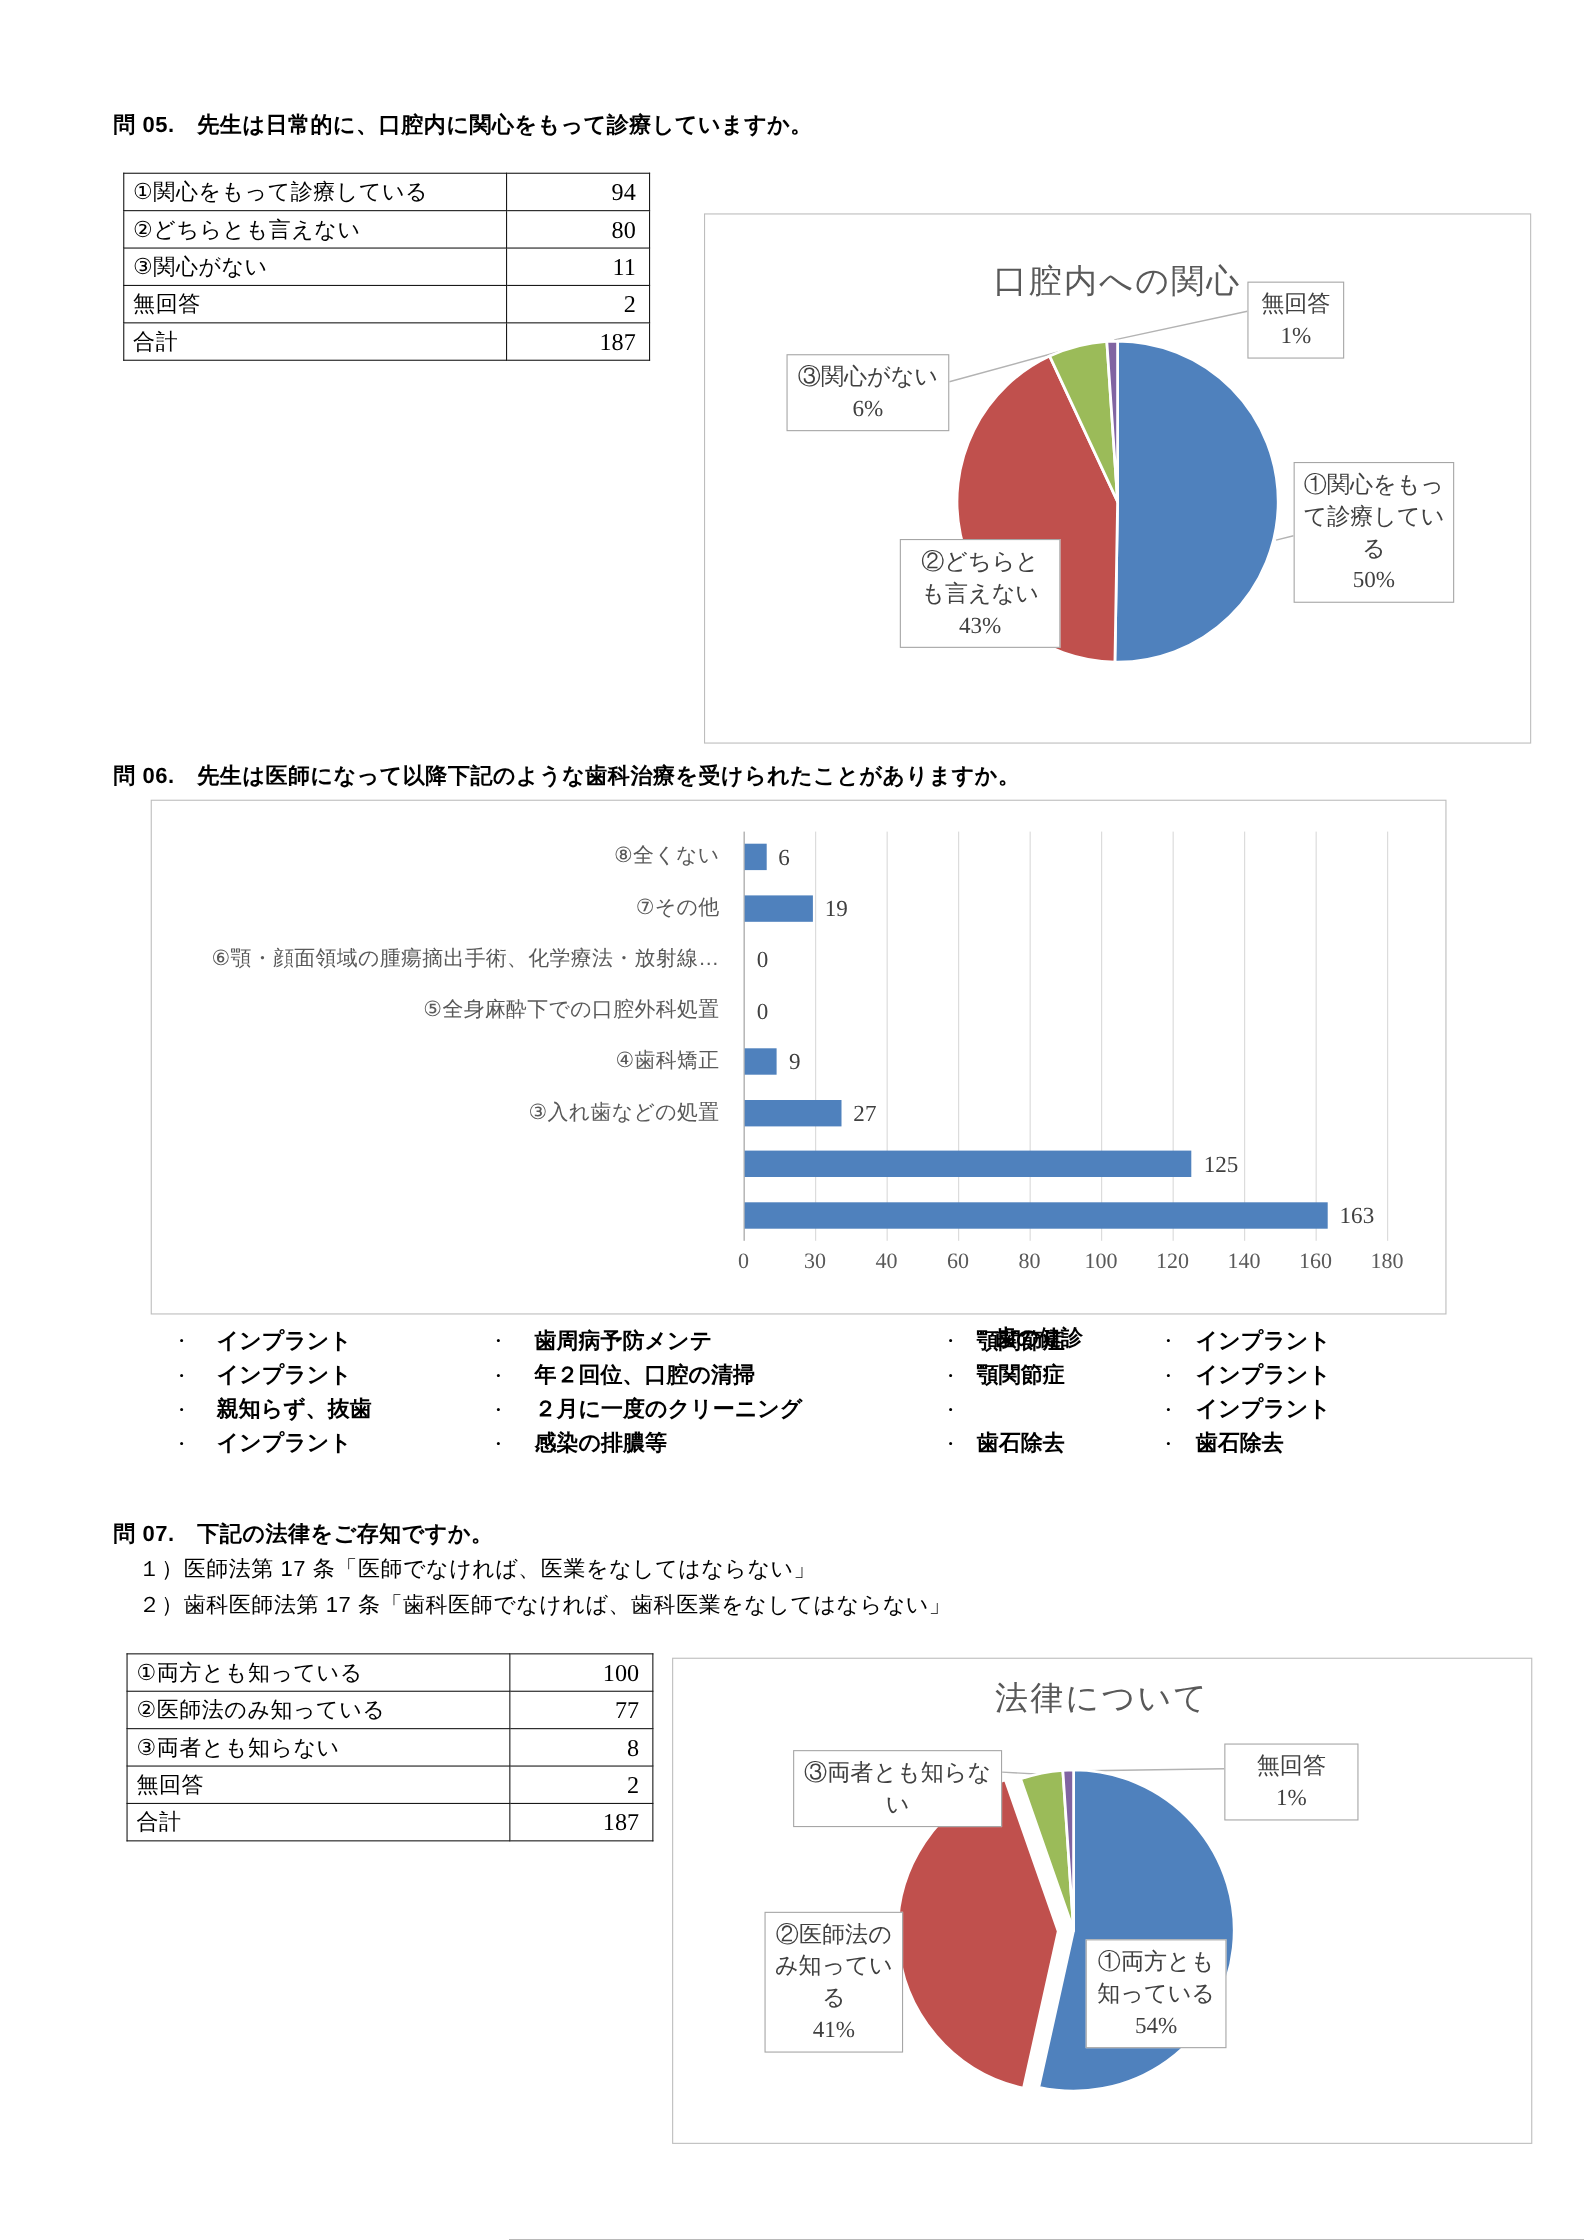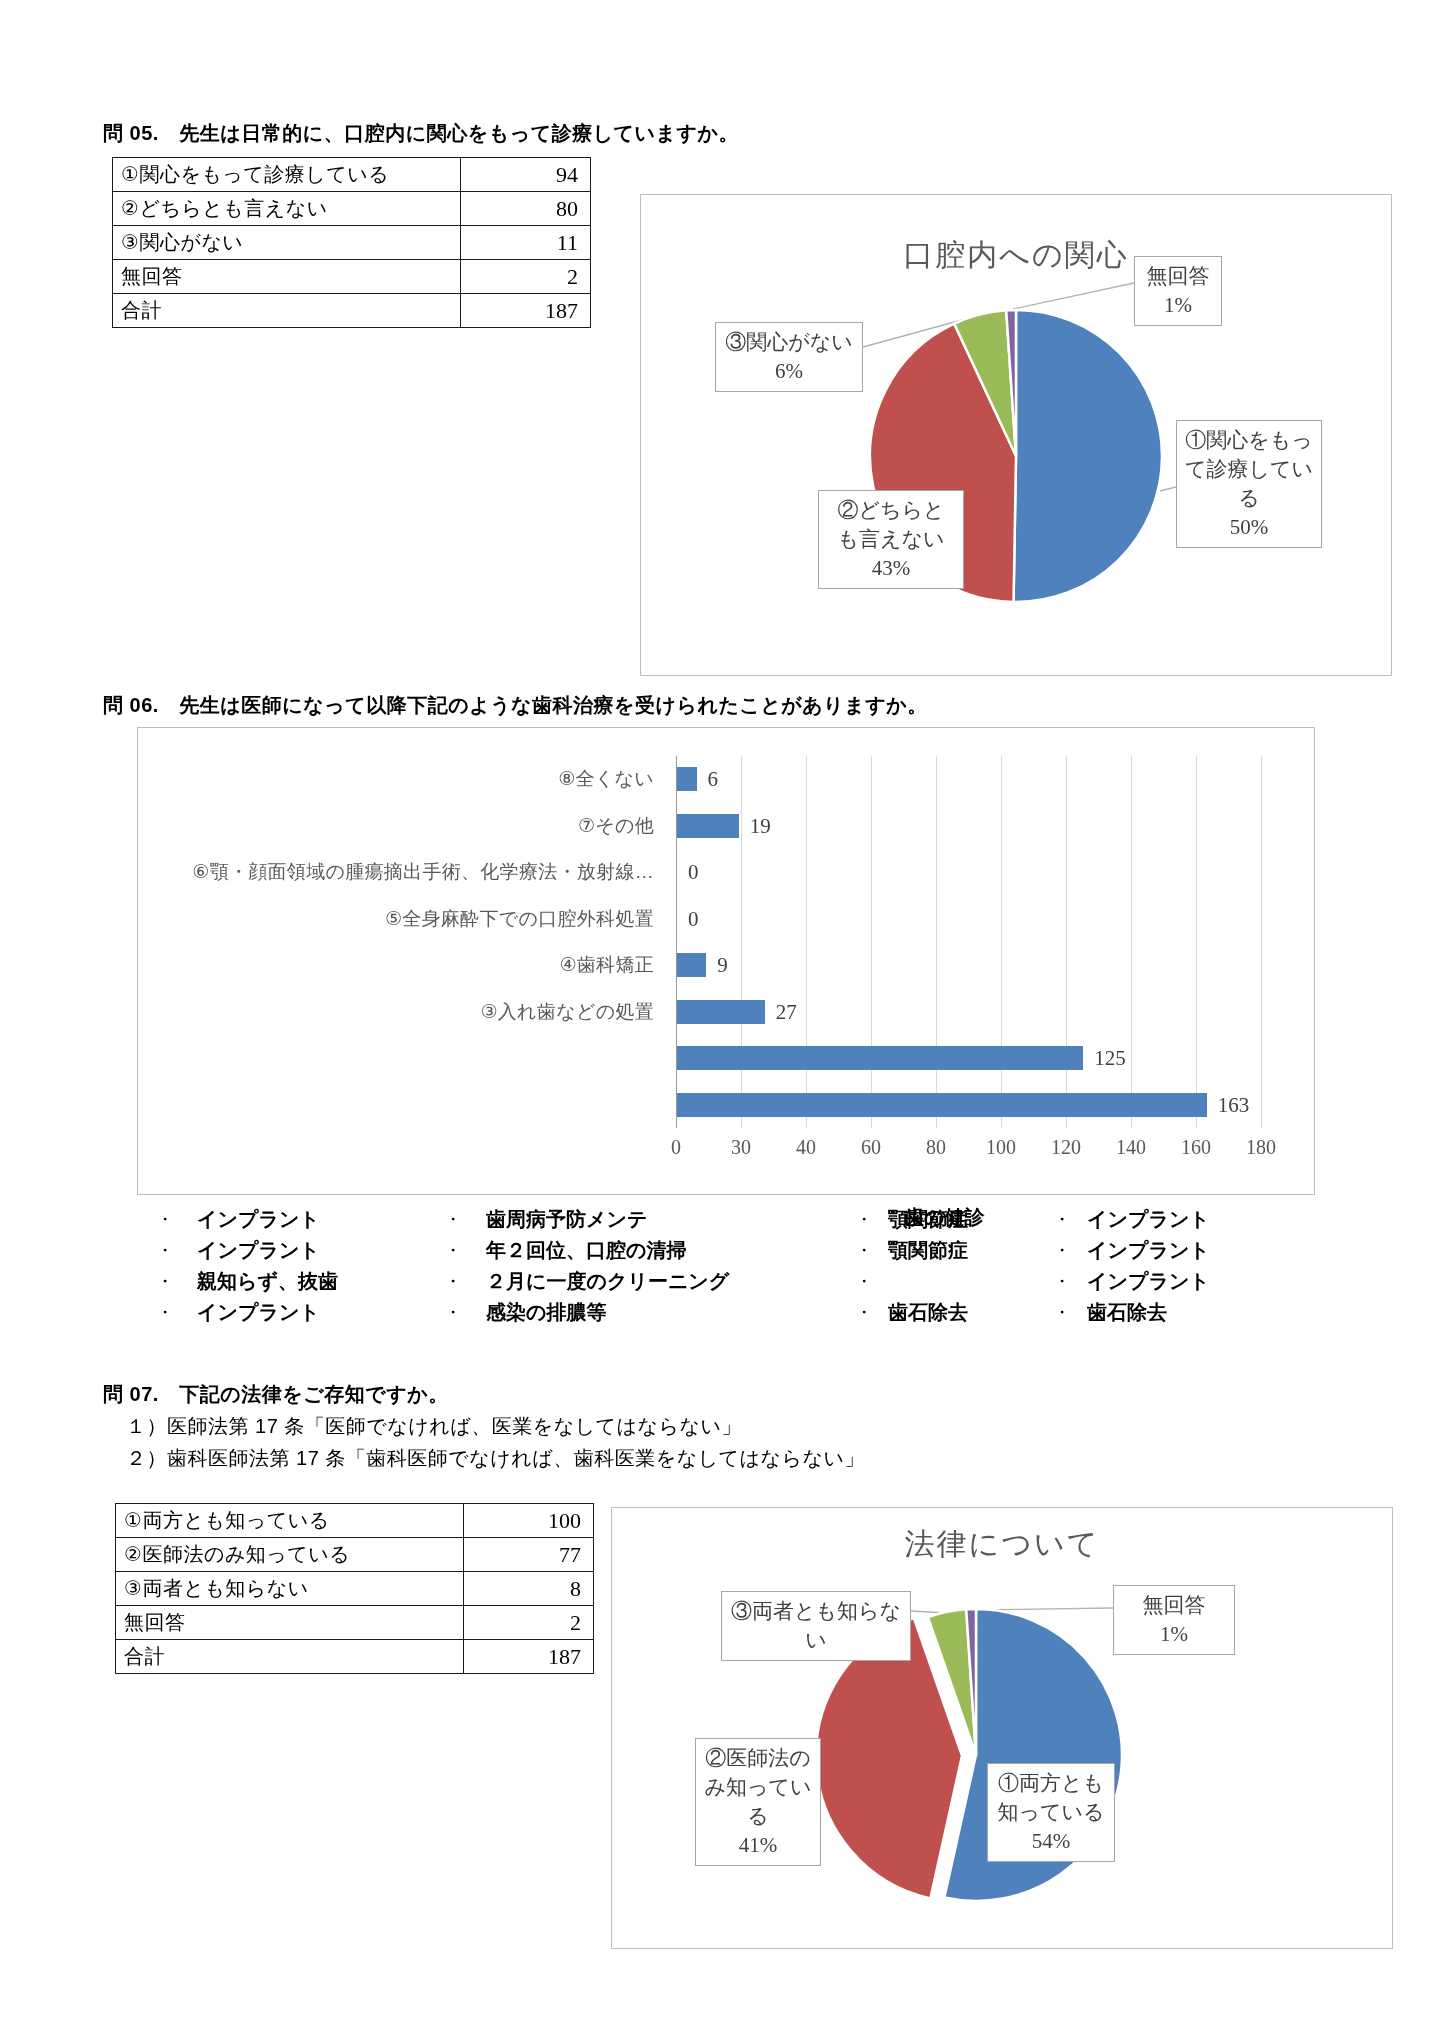--- a/index.html
+++ b/index.html
@@ -50,21 +50,21 @@
 
   
   .fa-item{position:absolute;height:26px;line-height:26px;font-size:20px;font-weight:700;white-space:nowrap;}
   .fa-dot{position:absolute;height:26px;line-height:26px;font-size:14px;font-weight:700;}
 </style>
 </head>
 <body>
 
 <div class="page">
 
-  <div class="abs q-heading" style="left:103px;top:120px;">問 05.　先生は日常的に、口腔内に関心をもって診療していますか。</div>
+  <div class="abs q-heading" style="left:103px;top:100px;">問 05.　先生は日常的に、口腔内に関心をもって診療していますか。</div>
 
   <table class="data-table" style="left:112px;top:157px;">
     <tbody>
         <tr>
       <td class="lbl">①関心をもって診療している</td>
       <td class="num">94</td>
         </tr>
     <tr>
       <td class="lbl">②どちらとも言えない</td>
       <td class="num">80</td>

